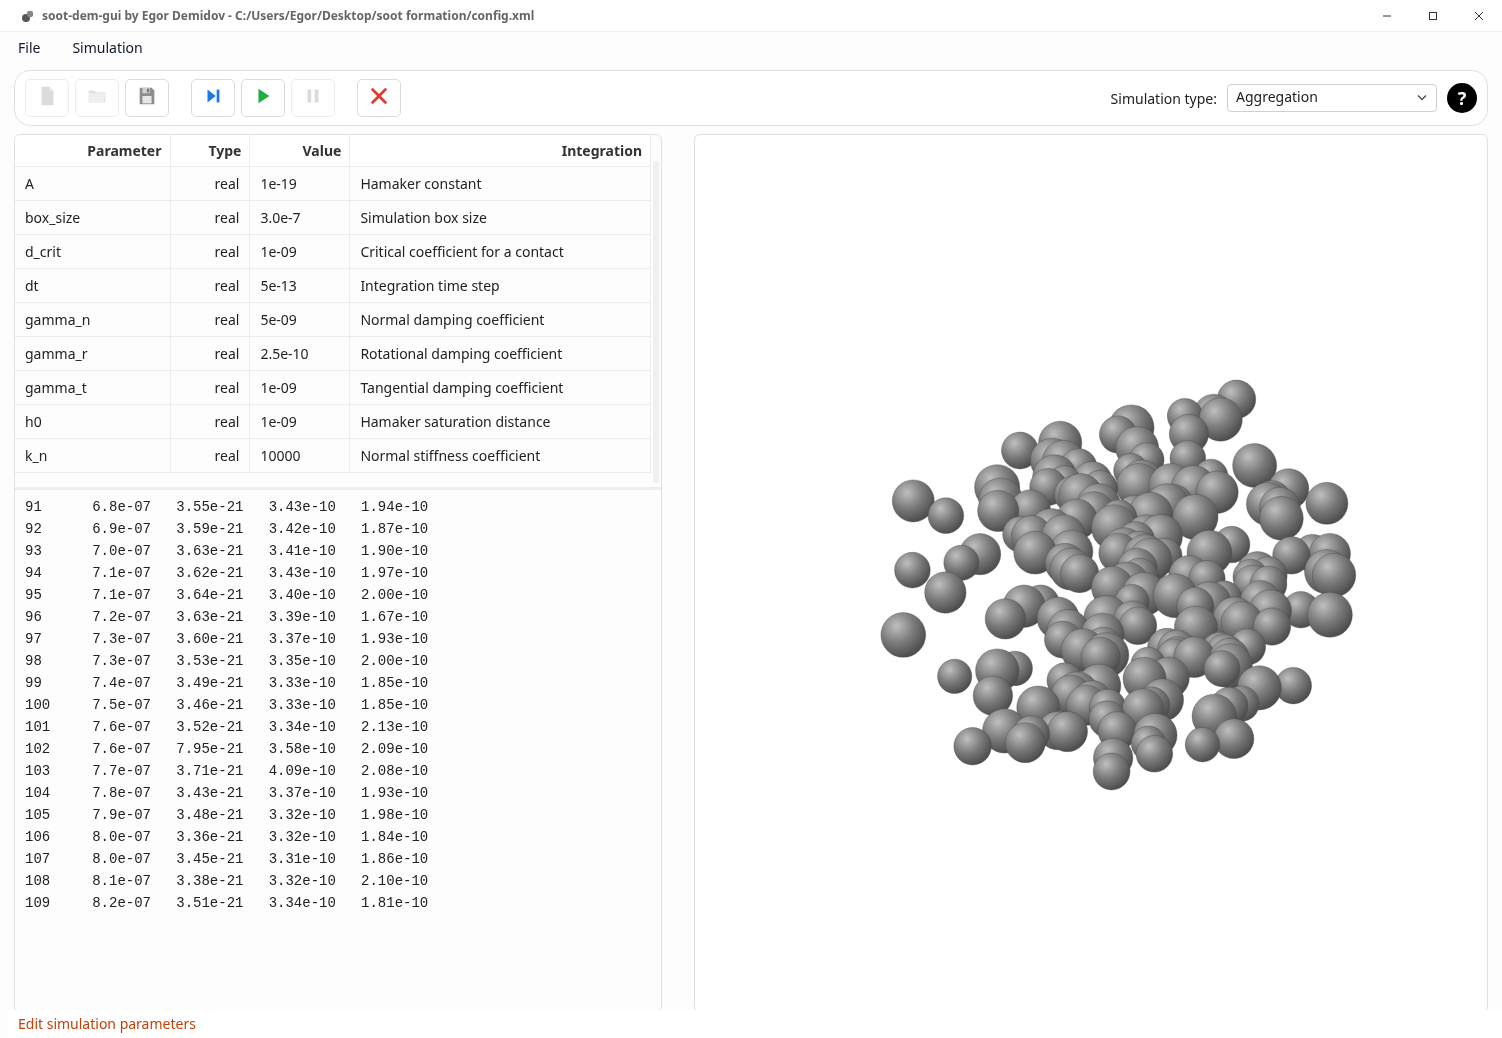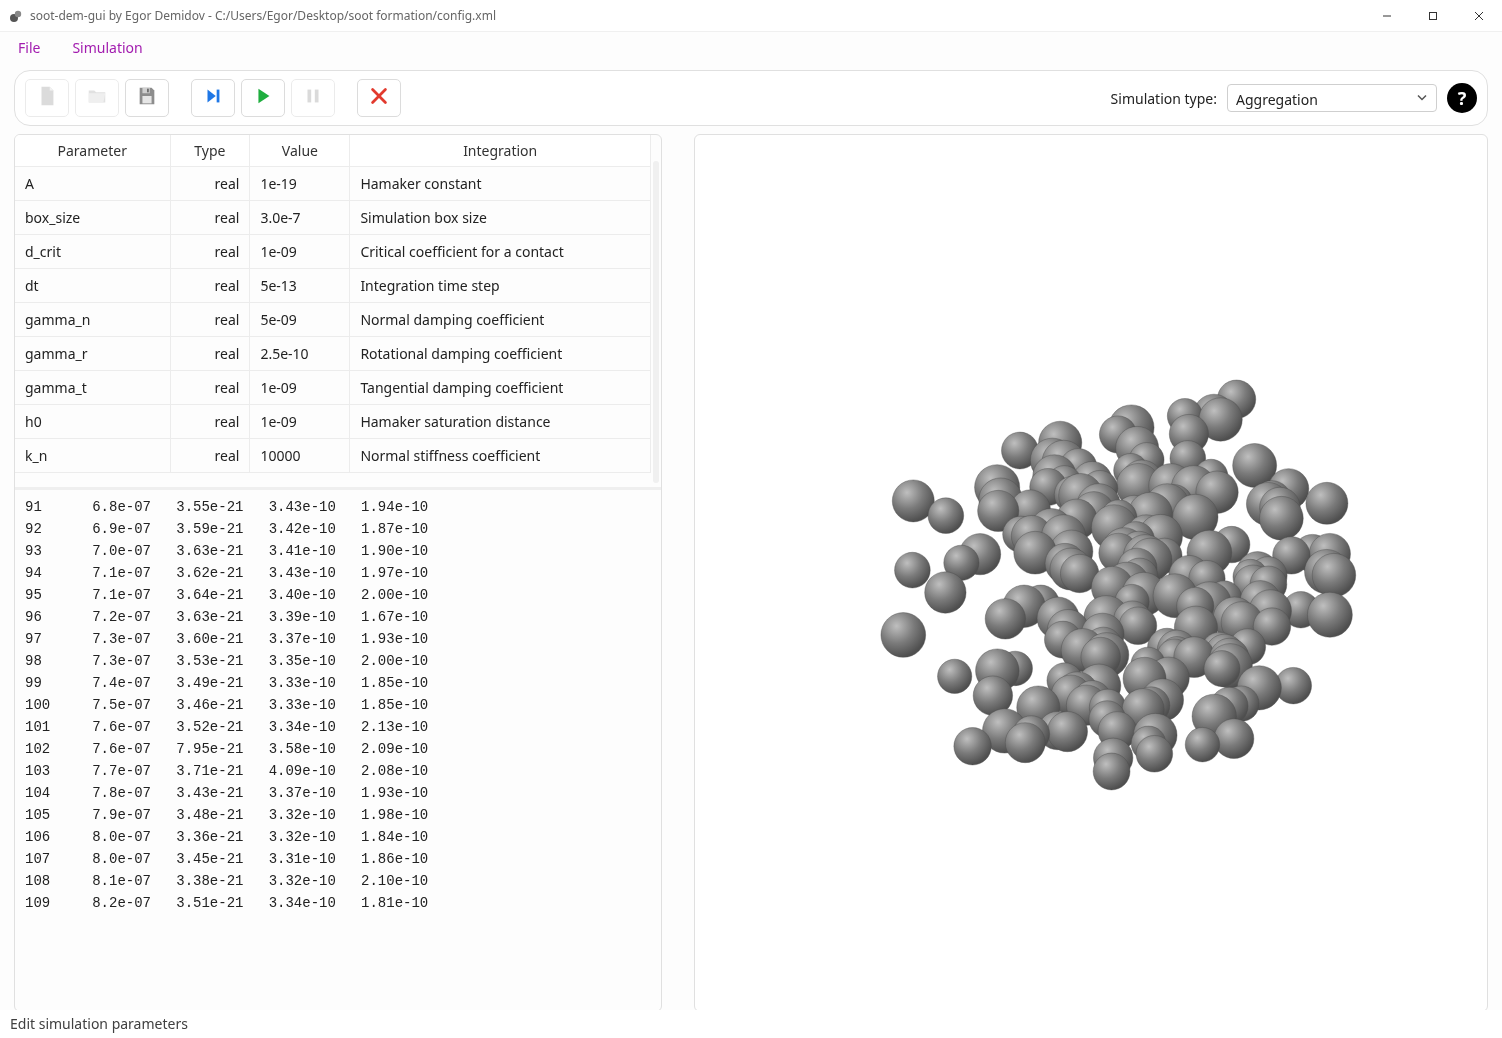--- a/index.html
+++ b/index.html
@@ -19,46 +19,47 @@
     font-size: 14px;
     color: var(--text);
     background: #fdfdfd;
     overflow: hidden;
   }
 
   
   .titlebar {
     height: var(--titlebar-h);
     display: flex; align-items: center;
-    padding: 0 0 0 8px;
+    padding: 0 0 0 20px;
     background: #ffffff;
     border-bottom: 1px solid #f0f0f0;
     font-size: 12px;
     color: #666;
+    font-weight: bold;
   }
   .titlebar .app-icon {
     width: 16px; height: 16px; margin-right: 6px;
     display: inline-flex; align-items: center; justify-content: center;
   }
   .titlebar .title-text { flex: 0 0 auto; }
   .titlebar .spacer { flex: 1; }
   .titlebar .win-btn {
     width: 46px; height: var(--titlebar-h);
     display: inline-flex; align-items: center; justify-content: center;
     color: #555;
   }
 
   
   .menubar {
     height: 30px;
     display: flex; align-items: center;
     padding: 0 12px;
     gap: 20px;
     font-size: 14px;
-    color: #a21caf;
+    color: #0f172a;
   }
   .menubar .menu-item { padding: 4px 6px; }
 
   
   .toolbar-wrap {
     margin: 8px 14px;
     border: 1px solid var(--border);
     border-radius: 16px;
     background: #fff;
     padding: 8px 10px;
@@ -78,25 +79,25 @@
   .tb-sep { width: 10px; }
 
   .toolbar-right {
     margin-left: auto;
     display: flex; align-items: center; gap: 10px;
   }
   .sim-type-label { font-size: 14px; color: #222; }
   .sim-type-select {
     min-width: 210px; height: 28px;
     border: 1px solid #cfcfcf; border-radius: 4px;
-    padding: 16px 28px 2px 8px;
+    padding: 2px 28px 2px 8px;
     background: #fff;
     font-size: 14px;
     position: relative;
-    display: inline-flex; align-items: flex-end;
+    display: inline-flex; align-items: flex-start;
   }
   .sim-type-select .chev {
     position: absolute; right: 8px; top: 50%; transform: translateY(-50%);
     color: #555;
   }
   .help-circle {
     width: 30px; height: 30px; border-radius: 50%;
     background: #000; color: #fff;
     display: inline-flex; align-items: center; justify-content: center;
     font-weight: 700; font-size: 18px;
@@ -138,23 +139,23 @@
     position: absolute; right: 2px; top: 26px; bottom: 4px;
     width: 6px; background: #f0f0f0; border-radius: 3px;
   }
 
   table.params {
     width: 100%;
     border-collapse: collapse;
     font-size: 14px;
   }
   table.params th {
-    font-weight: 400;
+    font-weight: 700;
     color: #333;
-    text-align: center;
+    text-align: right;
     padding: 6px 8px;
     border-bottom: 1px solid var(--border-light);
     border-right: 1px solid var(--border-light);
     background: #fff;
     position: sticky; top: 0;
   }
   table.params td {
     padding: 7px 10px;
     border-bottom: 1px solid var(--border-light);
     border-right: 1px solid var(--border-light);
@@ -188,25 +189,25 @@
     border: 1px solid var(--border);
     border-radius: 6px;
     background: #fff;
     position: relative;
     overflow: hidden;
   }
   .viewport svg { width: 100%; height: 100%; }
 
   
   .statusbar {
-    position: absolute; left: 0; right: 0; bottom: 0;
+    position: absolute; left: 8px; right: 0; bottom: 0;
     height: 28px;
     padding: 4px 10px;
     font-size: 14px;
-    color: #404040;
+    color: #c2410c;
     background: #fff;
   }
 
 </style>
 </head>
 <body>
 
 <div class="titlebar">
   <span class="app-icon">
     <svg viewBox="0 0 16 16">

